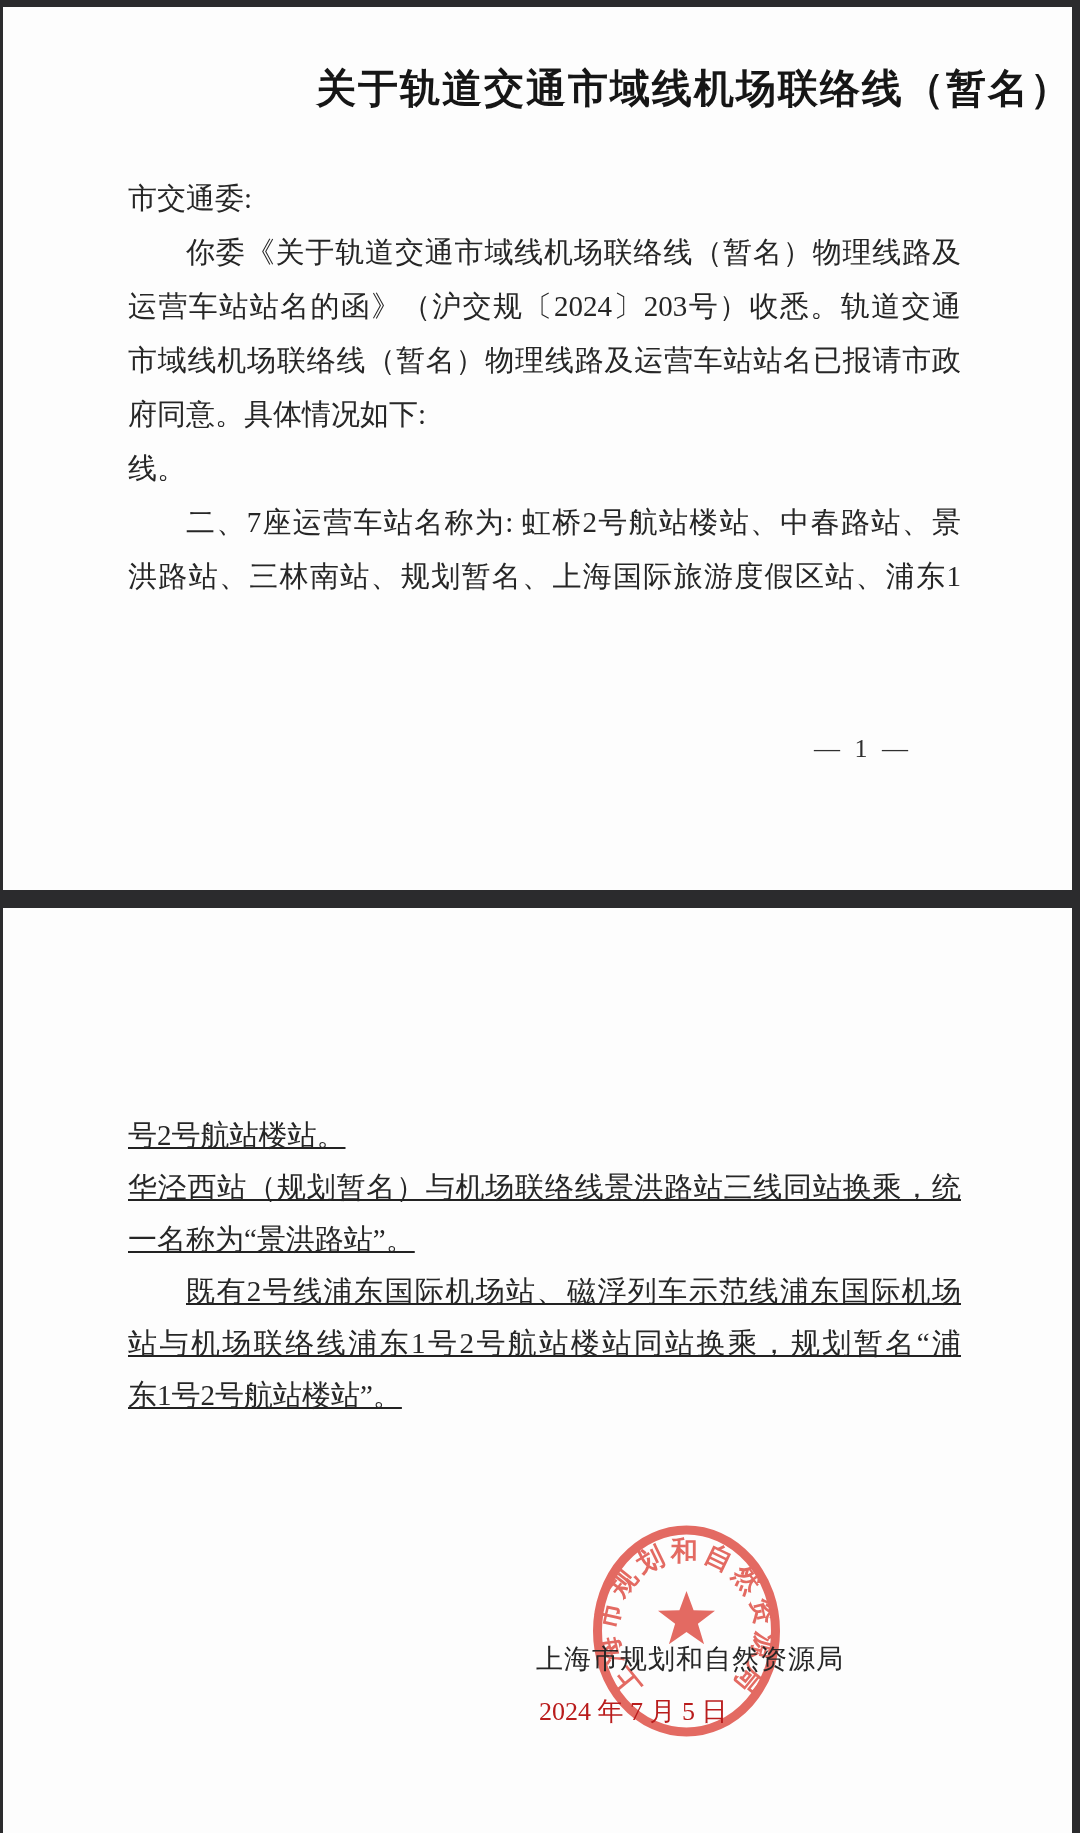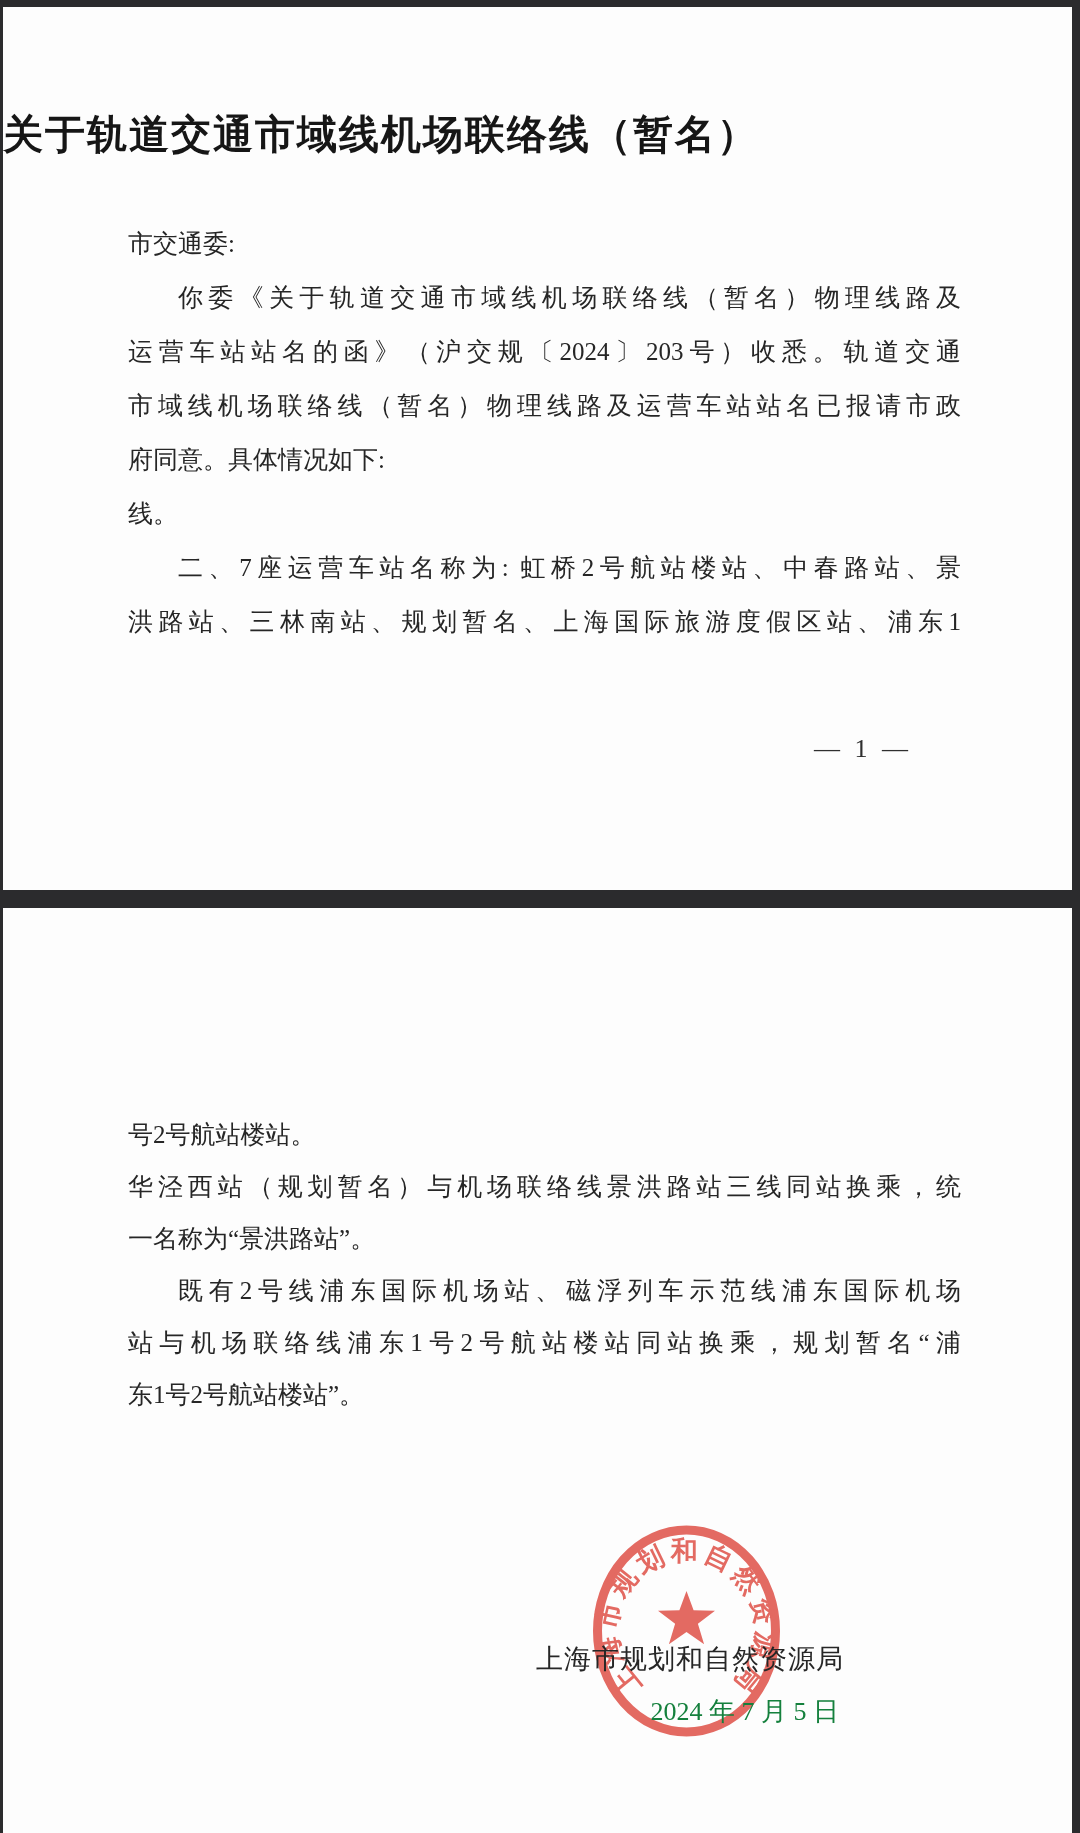--- a/index.html
+++ b/index.html
@@ -14,53 +14,53 @@
   #bar-top{left:0;top:0;width:1080px;height:7px;}
   #bar-left{left:0;top:0;width:3px;height:1833px;}
   #bar-right{left:1072px;top:0;width:8px;height:1833px;}
   #page-gap{left:0;top:890px;width:1080px;height:18px;background:#2b2b2d;position:absolute;}
 
   .page{position:absolute;left:3px;width:1069px;background:#fdfdfd;}
   #page1{top:7px;height:883px;}
   #page2{top:908px;height:925px;}
 
   
-  .doc-title{padding-top:72px;text-align:left;margin-top:30px;}
+  .doc-title{padding-top:56px;text-align:right;}
   .title-line{
     line-height:52px;font-size:40px;font-weight:bold;color:#161616;
     letter-spacing:2px;white-space:nowrap;
   }
 
   
   .body-block{margin-left:125px;width:833px;}
   #page1 .body-block{margin-top:56px;}
-  #page2 .body-block{padding-top:201px;}
+  #page2 .body-block{padding-top:201px;text-decoration:underline;}
   .doc-line{
-    font-size:25px;color:#262626;white-space:nowrap;overflow:visible;
+    font-size:29px;color:#262626;white-space:nowrap;overflow:visible;
     text-align:left;
   }
   #page1 .doc-line{line-height:54px;height:54px;}
   #page2 .doc-line{line-height:52px;height:52px;}
   .doc-line.indent{text-indent:2em;}
   .doc-line.fill{text-align:justify;text-align-last:justify;white-space:normal;}
 
   
   .page-number{
     position:absolute;top:727px;left:780px;width:160px;height:36px;
     font-size:26px;color:#2f2f2f;text-align:center;letter-spacing:4px;
   }
 
   
   .signature{
     position:absolute;top:733px;left:533px;width:310px;
     font-size:27px;color:#262626;letter-spacing:1px;white-space:nowrap;
   }
   .doc-date{
-    position:absolute;top:786px;left:536px;width:300px;text-align:right;
-    font-size:26px;color:#15803d;white-space:nowrap;
+    position:absolute;top:786px;left:536px;width:300px;text-align:left;
+    font-size:26px;color:#b91c1c;white-space:nowrap;
   }
 
   
   .seal{position:absolute;left:585px;top:612px;width:197px;height:222px;opacity:.82;}
 </style>
 </head>
 <body>
 
 <div class="bar" id="bar-top"></div>
 <div class="bar" id="bar-left"></div>

